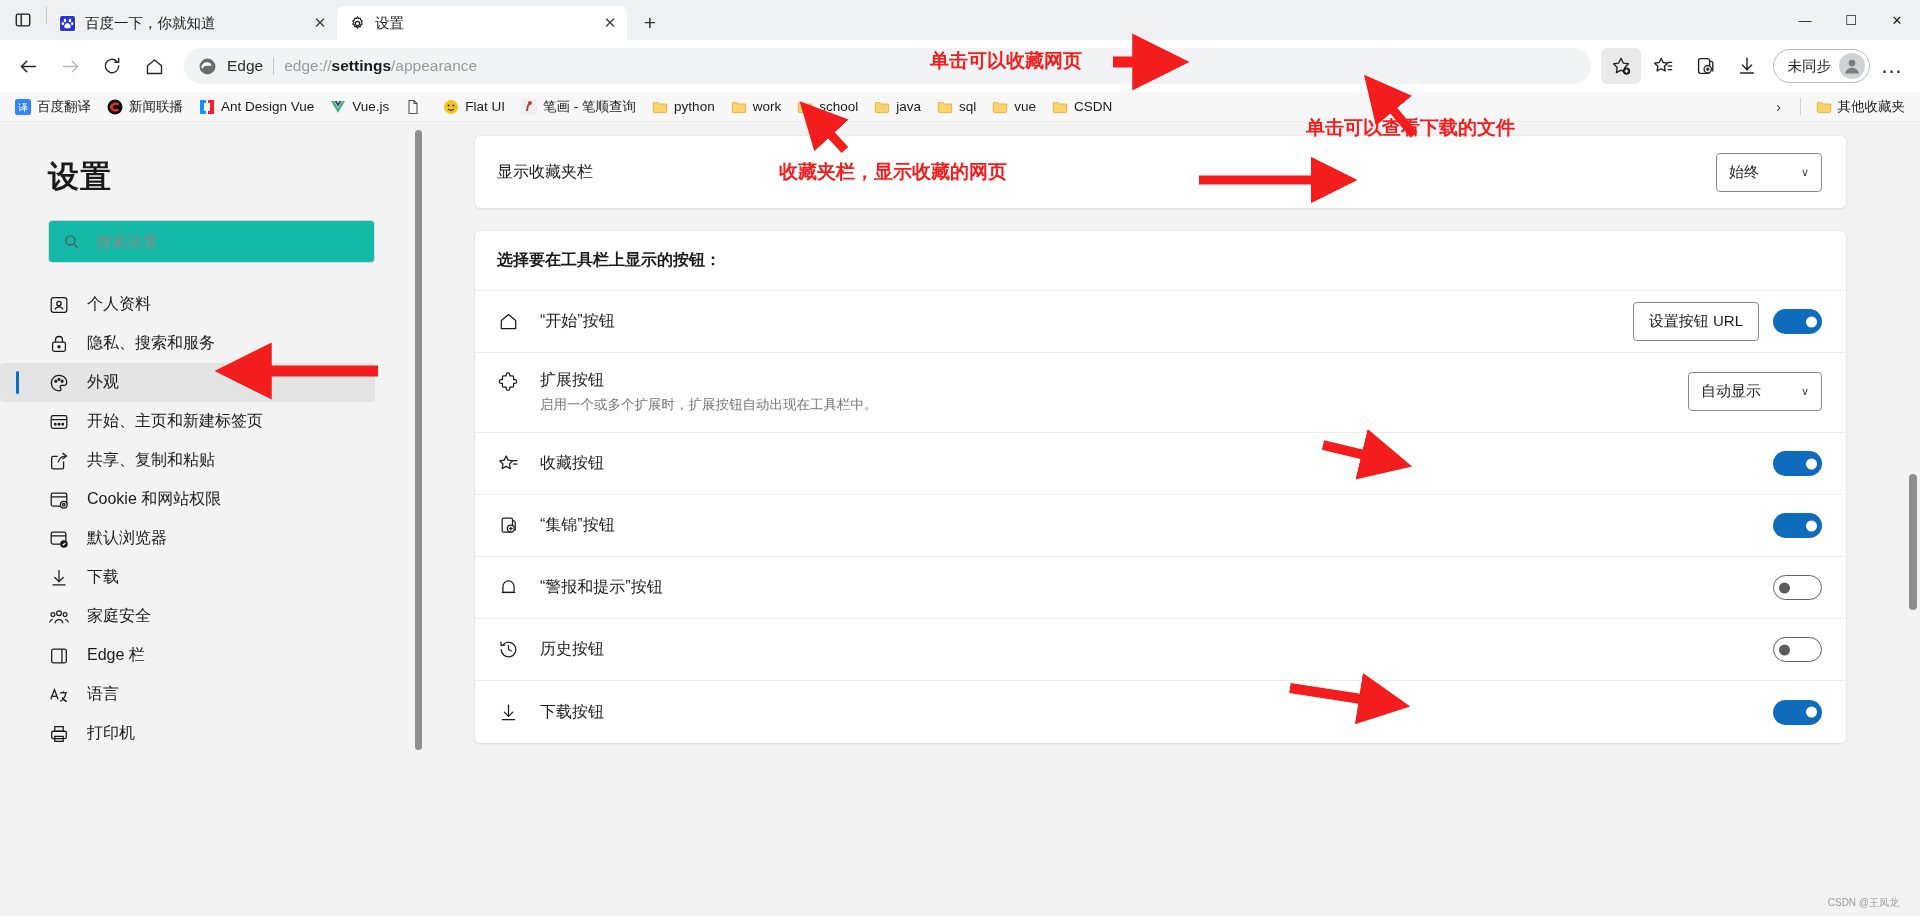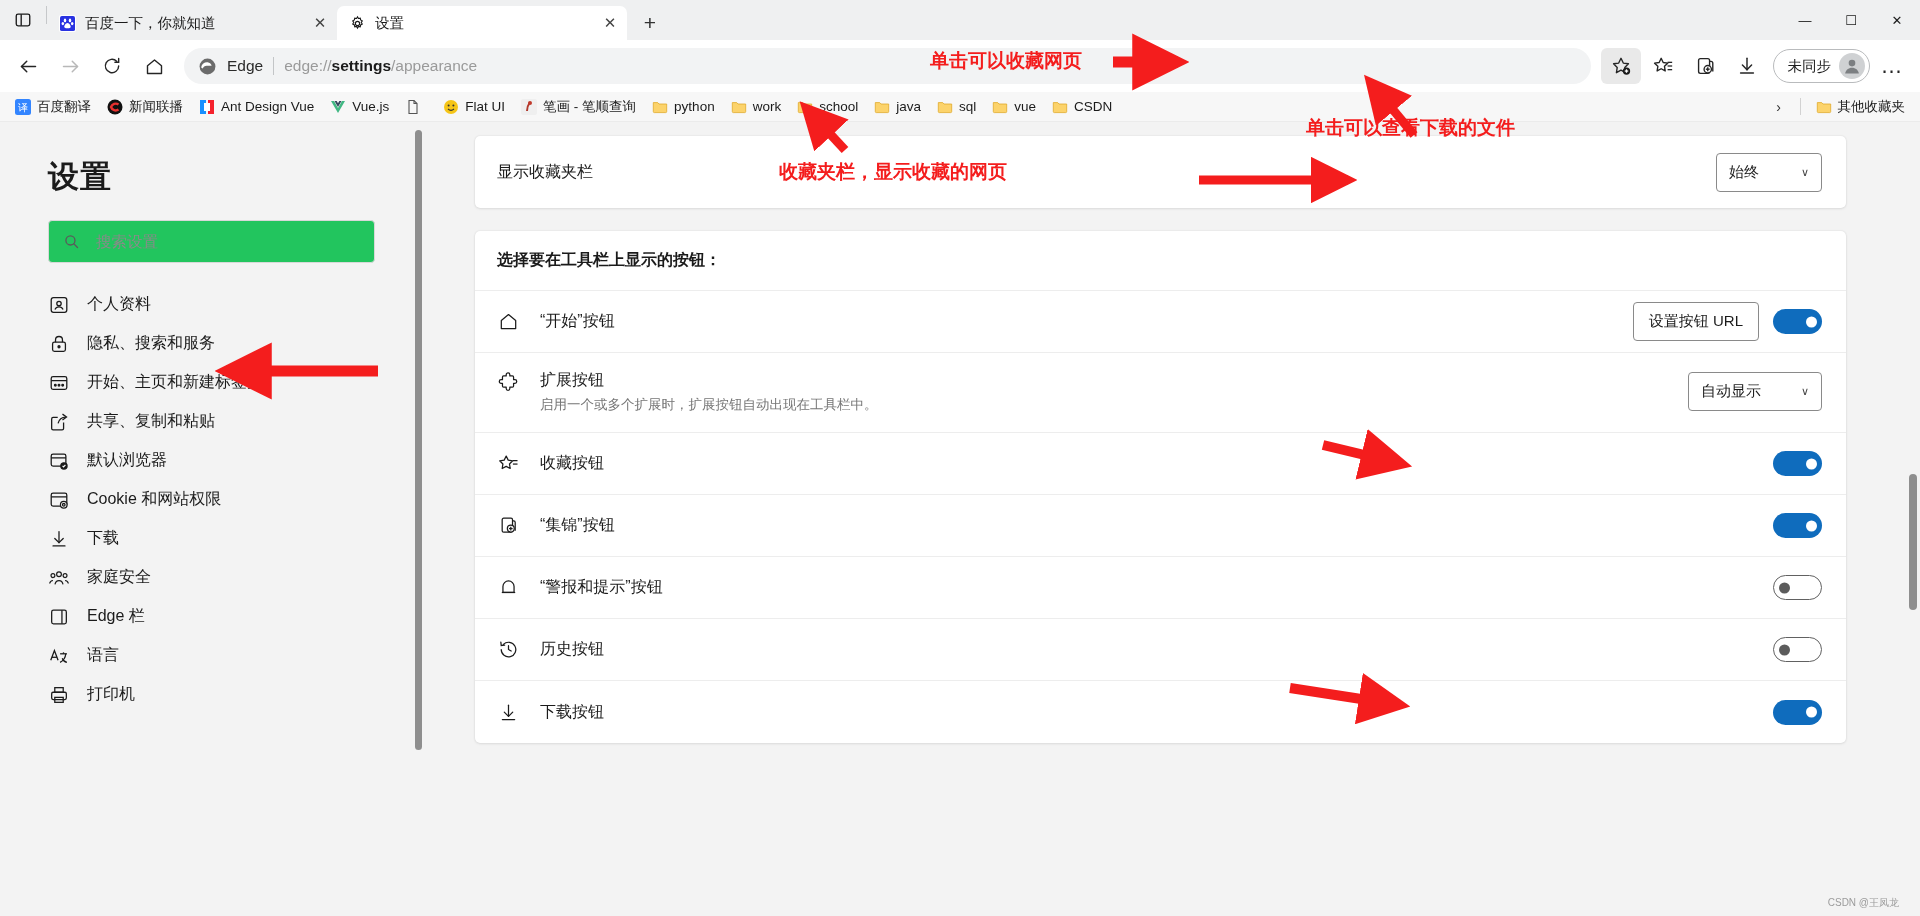--- a/index.html
+++ b/index.html
@@ -103,21 +103,21 @@
   }
   .sidebar{
     width:413px; flex:0 0 413px; background:#f3f3f3; padding:30px 0 0 0;
     position:relative;
   }
   .settings-title{
     font-size:31px; font-weight:600; color:#1b1b1b; margin:4px 0 22px 48px;
     letter-spacing:1px;
   }
   .search-wrap{
-    margin:0 38px 0 48px; height:43px; background:#22c55e; border:1px solid #d8d8d8;
+    margin:0 38px 0 48px; height:43px; background:#14b8a6; border:1px solid #d8d8d8;
     border-radius:4px; display:flex; align-items:center; padding:0 14px; gap:14px;
   }
   .search-wrap svg{width:17px;height:17px;color:#5a5a5a;flex:0 0 17px;}
   .search-wrap input{
     border:0;outline:0;background:transparent;font-size:15.5px;color:#1b1b1b;
     width:100%; font-family:inherit;
   }
   .search-wrap input::placeholder{color:#8a8a8a;}
   .nav{ margin-top:22px; }
   .nav-item{
@@ -512,20 +512,31 @@
         <span class="nav-ico">
           <svg viewBox="0 0 24 24" fill="none" stroke="#1b1b1b" stroke-width="1.4">
               <rect x="5" y="10" width="14" height="10" rx="2"></rect>
               <path d="M8.2 10V7.6a3.8 3.8 0 0 1 7.6 0V10"></path>
               <circle cx="12" cy="15" r="1.1" fill="#1b1b1b"></circle>
             </svg>
         </span>
         <span>隐私、搜索和服务</span>
       </div>
 
+      <div class="nav-item active">
+        <span class="nav-ico">
+          <svg viewBox="0 0 24 24" fill="none" stroke="#1b1b1b" stroke-width="1.4">
+              <path d="M12 3.6c4.7 0 8.4 3.4 8.4 7.6 0 2.6-2 3.5-3.6 3.5h-1.6c-1.2 0-2 .9-2 1.9 0 .5.2.9.5 1.3.3.4.5.8.5 1.2 0 1-.9 1.5-2.2 1.5-4.7 0-8.4-3.8-8.4-8.5S7.3 3.6 12 3.6z"></path>
+              <circle cx="8.6" cy="10" r="1" fill="#1b1b1b"></circle>
+              <circle cx="12" cy="8" r="1" fill="#1b1b1b"></circle>
+              <circle cx="15.4" cy="10" r="1" fill="#1b1b1b"></circle>
+            </svg>
+        </span>
+        <span>外观</span>
+      </div>
 
       <div class="nav-item">
         <span class="nav-ico">
           <svg viewBox="0 0 24 24" fill="none" stroke="#1b1b1b" stroke-width="1.4">
               <rect x="3.5" y="5" width="17" height="14" rx="2"></rect>
               <line x1="3.5" y1="9.4" x2="20.5" y2="9.4"></line>
               <circle cx="8" cy="14.4" r=".9" fill="#1b1b1b"></circle>
               <circle cx="12" cy="14.4" r=".9" fill="#1b1b1b"></circle>
               <circle cx="16" cy="14.4" r=".9" fill="#1b1b1b"></circle>
             </svg>
@@ -540,39 +551,39 @@
               <path d="M11 13.6C12 9 15.6 6.6 19.6 6.6"></path>
               <polyline points="15.8,3.4 20.2,6.6 15.8,9.9"></polyline>
             </svg>
         </span>
         <span>共享、复制和粘贴</span>
       </div>
 
       <div class="nav-item">
         <span class="nav-ico">
           <svg viewBox="0 0 24 24" fill="none" stroke="#1b1b1b" stroke-width="1.4">
+              <rect x="3.5" y="4.6" width="17" height="14" rx="2"></rect>
+              <line x1="3.5" y1="8.6" x2="20.5" y2="8.6"></line>
+              <circle cx="17.2" cy="17.2" r="3.6" fill="#fff"></circle>
+              <circle cx="17.2" cy="17.2" r="1.4"></circle>
+            </svg>
+        </span>
+        <span>Cookie 和网站权限</span>
+      </div>
+
+      <div class="nav-item">
+        <span class="nav-ico">
+          <svg viewBox="0 0 24 24" fill="none" stroke="#1b1b1b" stroke-width="1.4">
               <rect x="3.5" y="4.6" width="16" height="13" rx="2"></rect>
               <line x1="3.5" y1="8.6" x2="19.5" y2="8.6"></line>
               <circle cx="17.4" cy="17.4" r="3.4" fill="#1b1b1b"></circle>
               <polyline points="15.9,17.4 17,18.5 19,16.3" stroke="#fff" stroke-width="1.3"></polyline>
             </svg>
         </span>
         <span>默认浏览器</span>
-      </div>
-
-      <div class="nav-item">
-        <span class="nav-ico">
-          <svg viewBox="0 0 24 24" fill="none" stroke="#1b1b1b" stroke-width="1.4">
-              <rect x="3.5" y="4.6" width="17" height="14" rx="2"></rect>
-              <line x1="3.5" y1="8.6" x2="20.5" y2="8.6"></line>
-              <circle cx="17.2" cy="17.2" r="3.6" fill="#fff"></circle>
-              <circle cx="17.2" cy="17.2" r="1.4"></circle>
-            </svg>
-        </span>
-        <span>Cookie 和网站权限</span>
       </div>
 
       <div class="nav-item">
         <span class="nav-ico">
           <svg viewBox="0 0 24 24" fill="none" stroke="#1b1b1b" stroke-width="1.4" stroke-linecap="round" stroke-linejoin="round">
               <line x1="12" y1="4" x2="12" y2="16"></line>
               <polyline points="7.4,11.4 12,16 16.6,11.4"></polyline>
               <line x1="5.5" y1="19.6" x2="18.5" y2="19.6"></line>
             </svg>
         </span>

